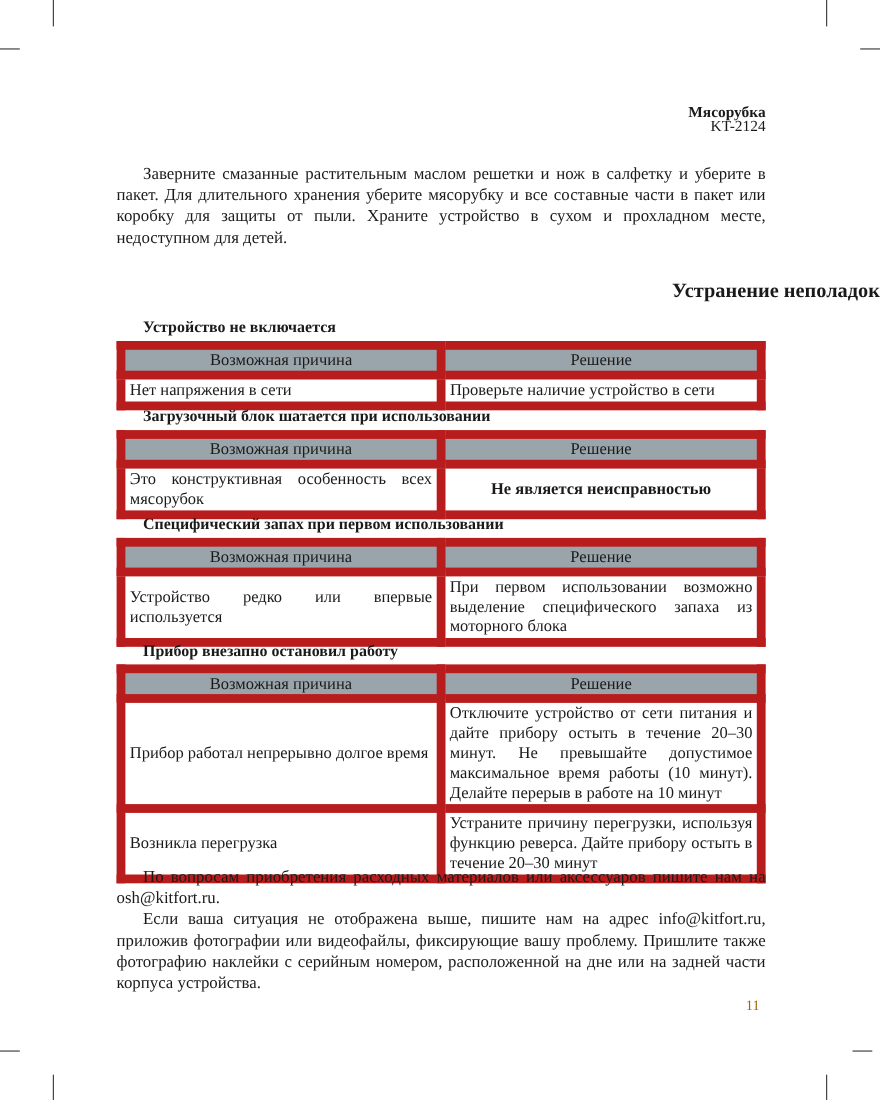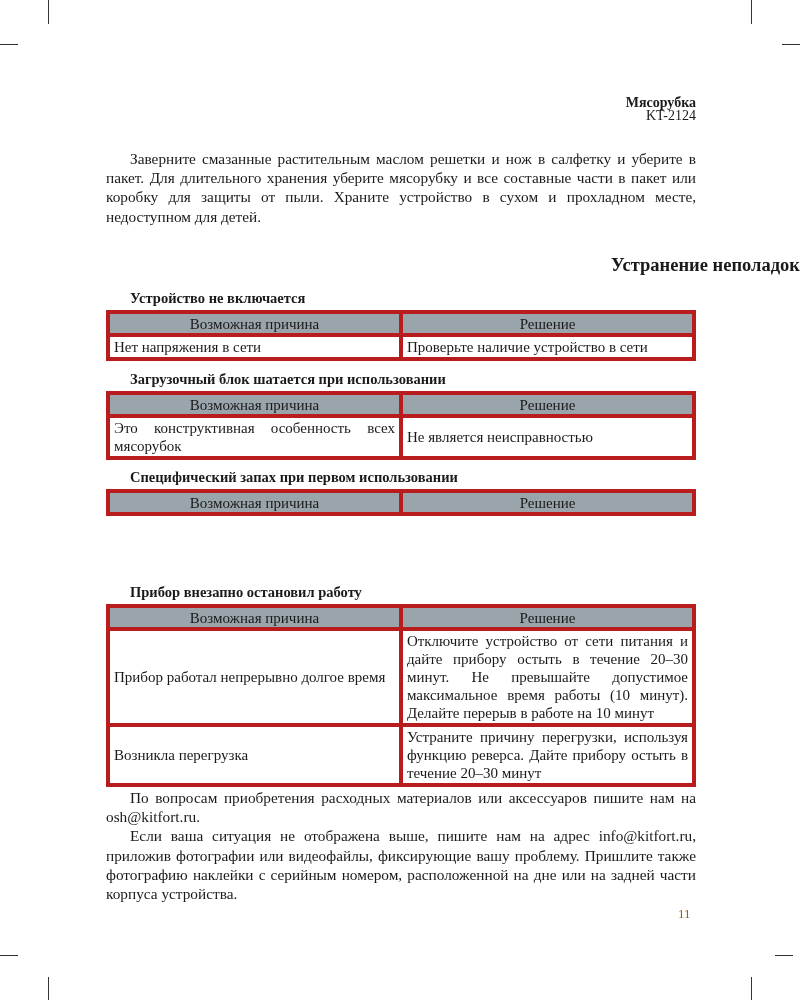--- a/index.html
+++ b/index.html
@@ -13,21 +13,21 @@
   .running-head .title { font-weight: bold; }
 
   .para { position: absolute; left: 106px; width: 590px; font-size: 15.3px; line-height: 19.2px; text-align: justify; margin: 0; }
   .para p { margin: 0; text-indent: 24px; }
 
   .section-title { position: absolute; left: 0; width: 800px; top: 255px; text-align: right; font-weight: bold; font-size: 18.5px; }
 
   .group-title { position: absolute; left: 130px; font-weight: bold; font-size: 14.5px; }
 
   table.tbl { position: absolute; left: 106px; width: 590px; border-collapse: collapse; font-size: 15px; line-height: 18px; }
-  table.tbl th, table.tbl td { border: 4px solid #b91c1c; padding: 1px 4px; vertical-align: middle; }
+  table.tbl th, table.tbl td { border: 8px solid #b91c1c; padding: 1px 4px; vertical-align: middle; }
   table.tbl th { background: #9aa5ab; font-weight: normal; text-align: center; height: 19px; padding: 0 4px; }
   table.tbl td { text-align: justify; margin-top: 11px; }
   table.tbl col.c1 { width: 295px; }
   table.tbl col.c2 { width: 295px; }
 
   .page-num { position: absolute; left: 678px; top: 906px; font-size: 13px; color: #a16207; }
 </style>
 </head>
 <body>
 
@@ -75,35 +75,39 @@
       <col class="c1">
       <col class="c2">
     </colgroup>
   <tbody>
       <tr>
     <th>Возможная причина</th>
     <th>Решение</th>
   </tr>
   <tr>
     <td>Это конструктивная особенность всех мясорубок</td>
-    <td style="text-align:left;">Не является неисправностью</td>
+    <td style="text-align:center;font-weight:bold;">Не является неисправностью</td>
   </tr>
 </tbody>
   </table>
 
 <div class="group-title" style="top:469px;">Специфический запах при первом использовании</div>
 <table class="tbl" style="top:489px;">
   <colgroup>
       <col class="c1">
       <col class="c2">
     </colgroup>
   <tbody>
       <tr>
     <th>Возможная причина</th>
     <th>Решение</th>
+  </tr>
+  <tr>
+    <td>Устройство редко или впервые используется</td>
+    <td>При первом использовании возможно выделение специфического запаха из моторного блока</td>
   </tr>
 </tbody>
   </table>
 
 <div class="group-title" style="top:584px;">Прибор внезапно остановил работу</div>
 <table class="tbl" style="top:604px;">
   <colgroup>
       <col class="c1">
       <col class="c2">
     </colgroup>

